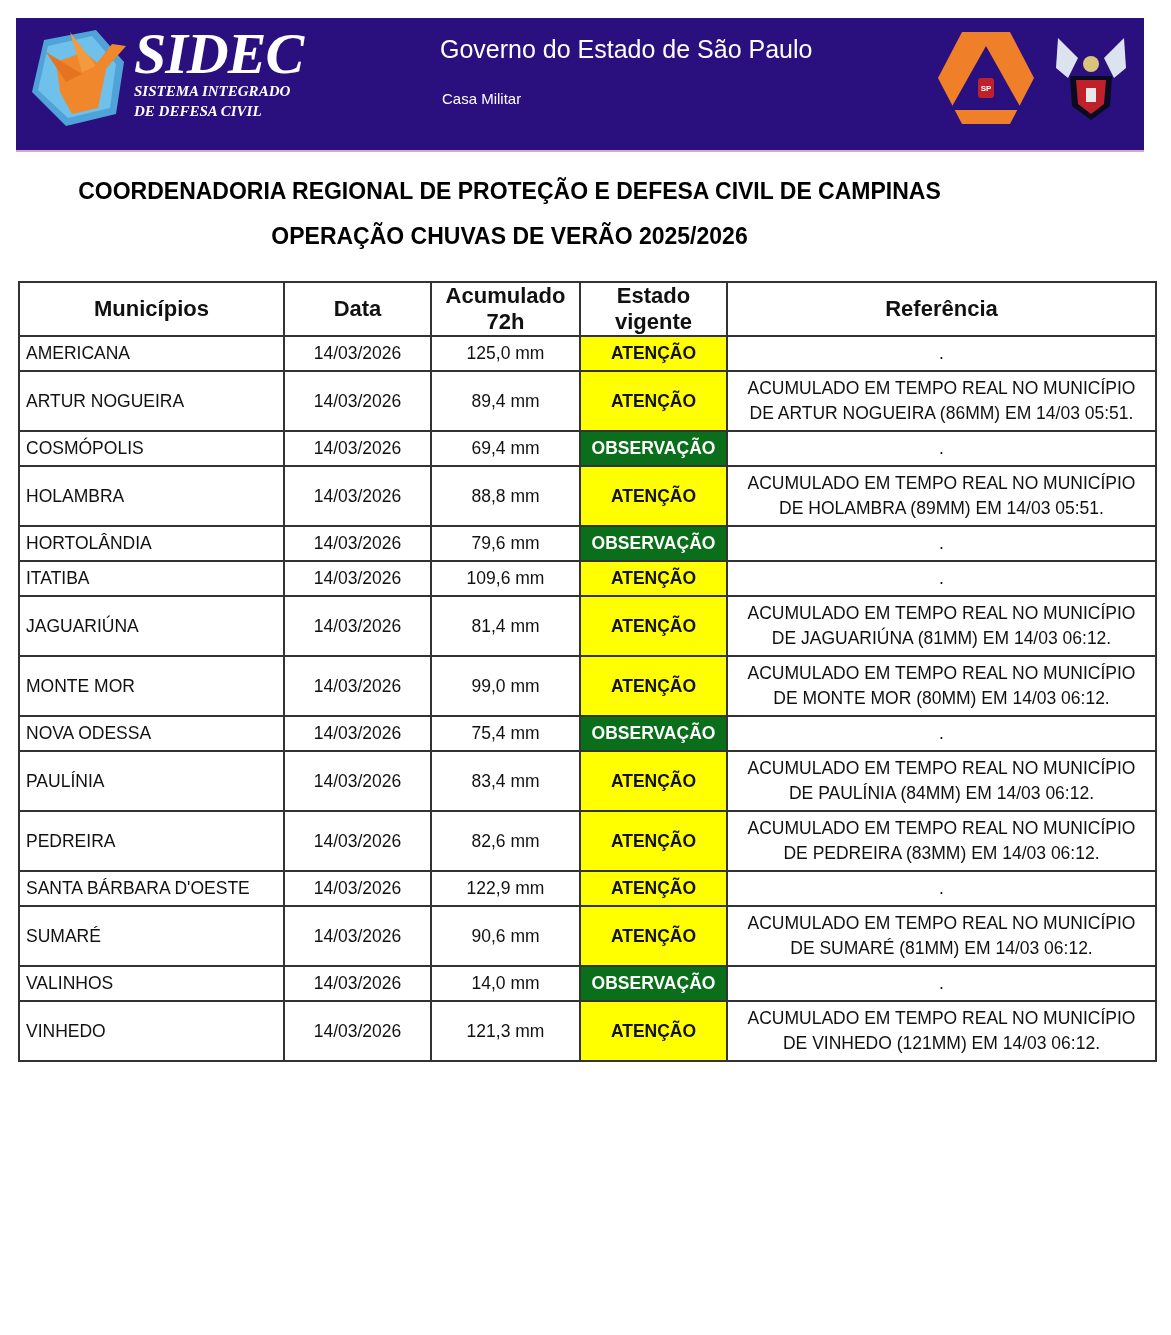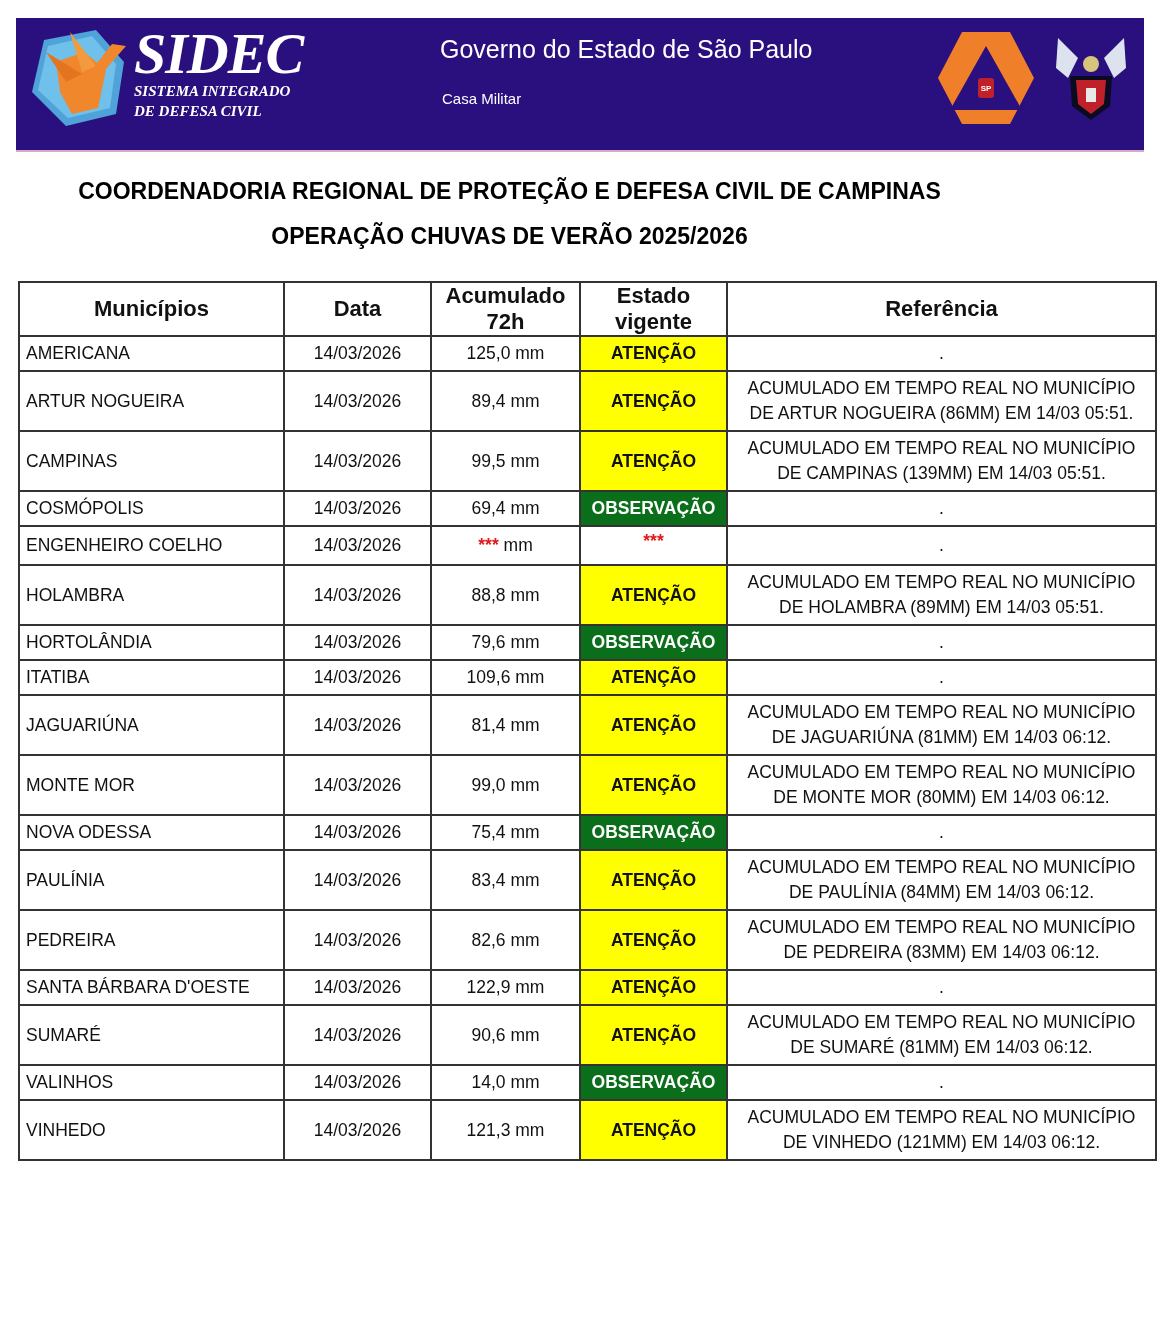--- a/index.html
+++ b/index.html
@@ -103,44 +103,25 @@
       <tr class="double">
         <td class="mun">ARTUR NOGUEIRA</td>
         <td class="center">14/03/2026</td>
         <td class="center"><span>89,4</span> <span>mm</span></td>
         <td class="status atencao">ATENÇÃO</td>
         <td class="ref">
           <div>ACUMULADO EM TEMPO REAL NO MUNICÍPIO</div>
           <div>DE ARTUR NOGUEIRA (86MM) EM 14/03 05:51.</div>
         </td>
       </tr>
-      <tr class="double">
-        <td class="mun">CAMPINAS</td>
-        <td class="center">14/03/2026</td>
-        <td class="center"><span>99,5</span> <span>mm</span></td>
-        <td class="status atencao">ATENÇÃO</td>
-        <td class="ref">
-          <div>ACUMULADO EM TEMPO REAL NO MUNICÍPIO</div>
-          <div>DE CAMPINAS (139MM) EM 14/03 05:51.</div>
-        </td>
-      </tr>
       <tr class="single">
         <td class="mun">COSMÓPOLIS</td>
         <td class="center">14/03/2026</td>
         <td class="center"><span>69,4</span> <span>mm</span></td>
         <td class="status observacao">OBSERVAÇÃO</td>
-        <td class="ref">
-          <div>.</div>
-        </td>
-      </tr>
-      <tr class="single">
-        <td class="mun">ENGENHEIRO COELHO</td>
-        <td class="center">14/03/2026</td>
-        <td class="center"><span class="stars">***</span> <span>mm</span></td>
-        <td class="status none">***</td>
         <td class="ref">
           <div>.</div>
         </td>
       </tr>
       <tr class="double">
         <td class="mun">HOLAMBRA</td>
         <td class="center">14/03/2026</td>
         <td class="center"><span>88,8</span> <span>mm</span></td>
         <td class="status atencao">ATENÇÃO</td>
         <td class="ref">

